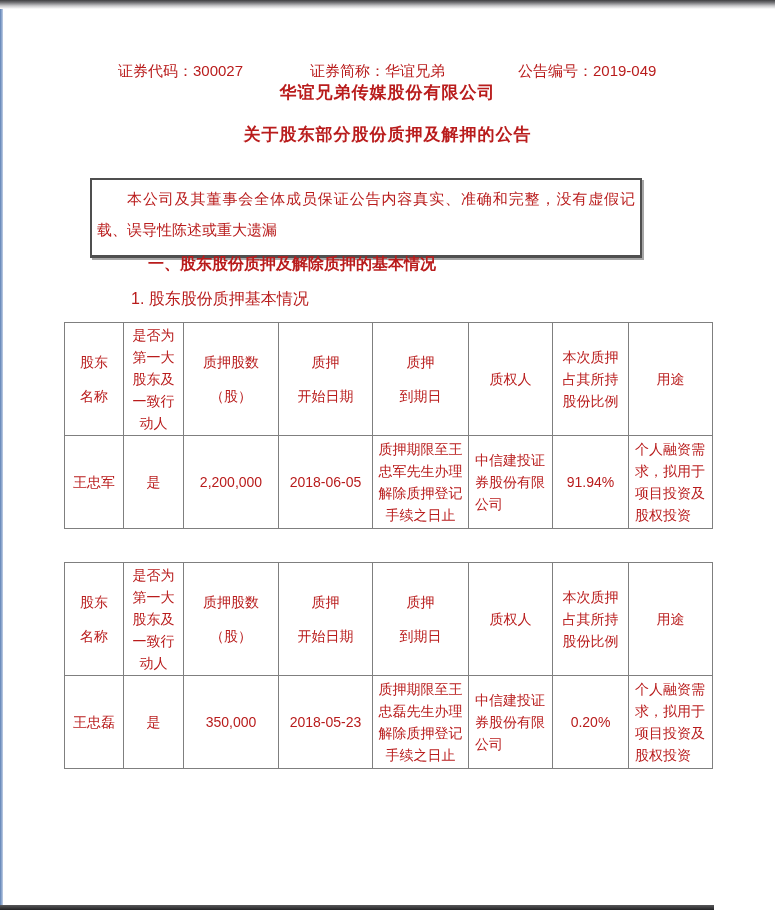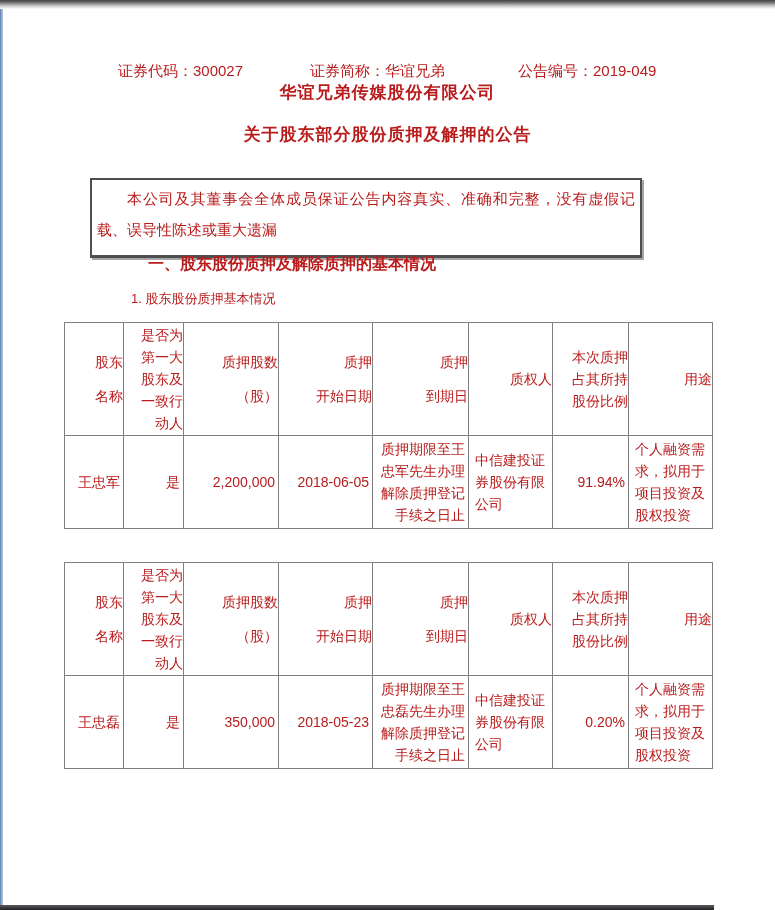--- a/index.html
+++ b/index.html
@@ -34,30 +34,30 @@
     box-shadow:2px 2px 0 #a6a6a6;
     padding:3px 5px 0 5px;
     font-size:15px; line-height:31px; text-align:justify; text-indent:2em;
   }
   
   .intro {
     margin:5px 63px 0 120px;
     font-size:17px; line-height:41px; text-align:justify; text-indent:2em;
   }
   .sec-h1 { margin:-4px 8px 0 148px; font-size:16px; font-weight:bold; line-height:20px; }
-  .sec-h2 { margin:15px 5px 0 131px; font-size:13px; line-height:20px; }
+  .sec-h2 { margin:15px 5px 0 131px; font-size:16px; line-height:20px; }
   
   table.tbl {
     margin:13px 0 0 64px; width:648px; table-layout:fixed;
     border-collapse:collapse;
   }
   table.t2 { margin-top:33px; }
   .tbl td {
     border:1px solid #7f7f7f; font-size:14px; vertical-align:middle;
-    text-align:right; overflow:hidden;
+    text-align:center; overflow:hidden;
   }
   .tbl tr.hdr td { height:113px; white-space:pre-line; line-height:34px; }
   .tbl tr.hdr td.tight { line-height:22px; }
   .tbl tr.hdr td.mid { line-height:22px; }
   .tbl tr.data td { height:88px; line-height:22px; padding:2px 3px; }
   .tbl tr.data td.left { text-align:left; padding-left:6px; padding-right:4px; }
 </style>
 </head>
 <body>
 

